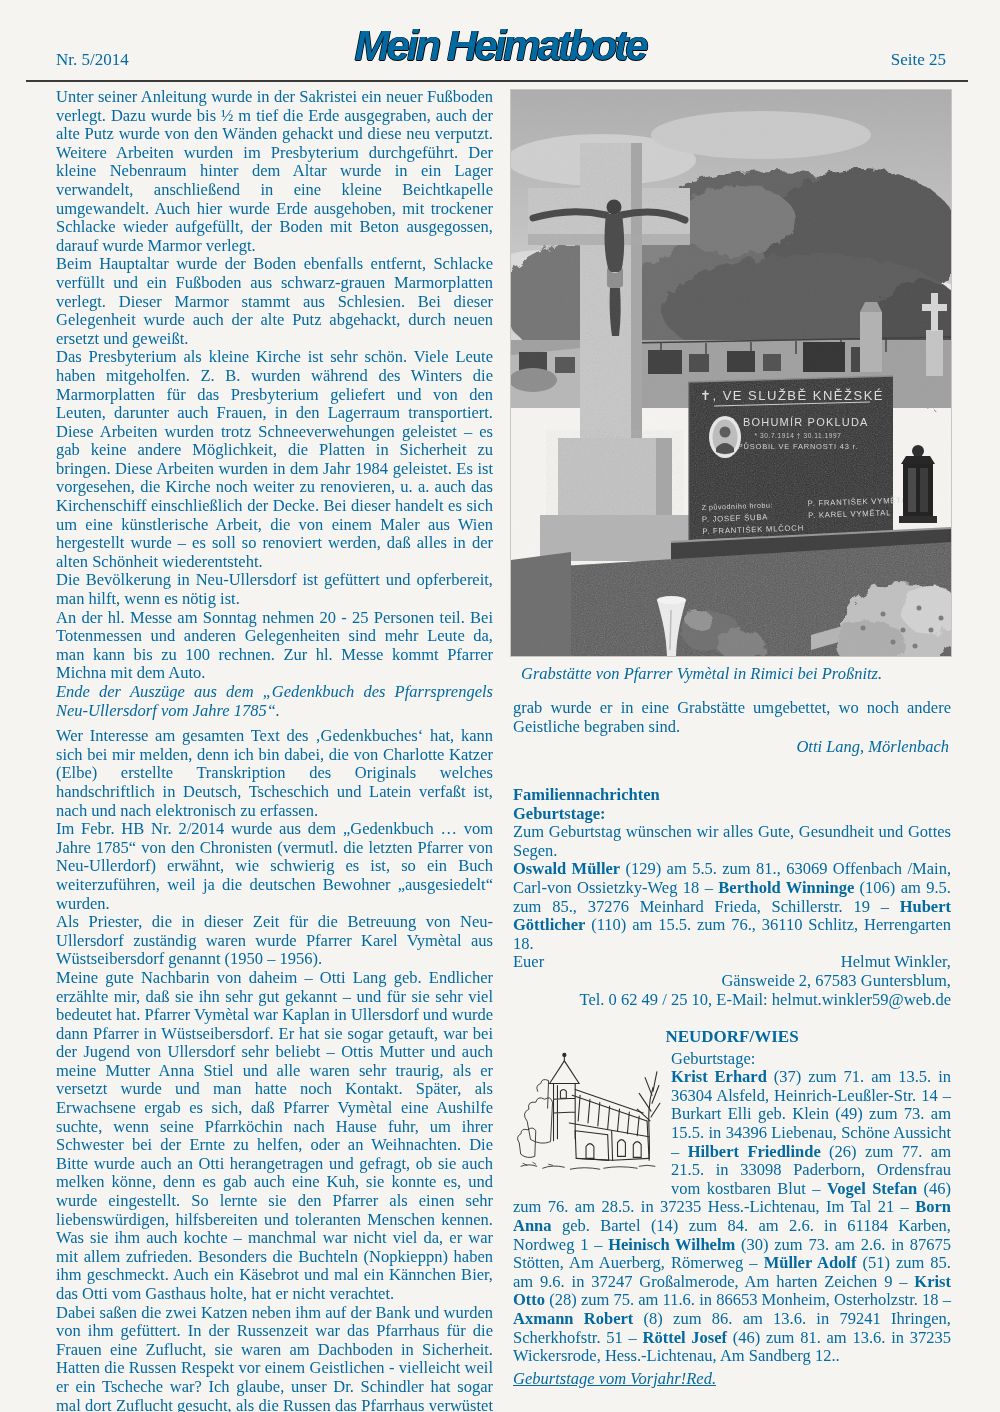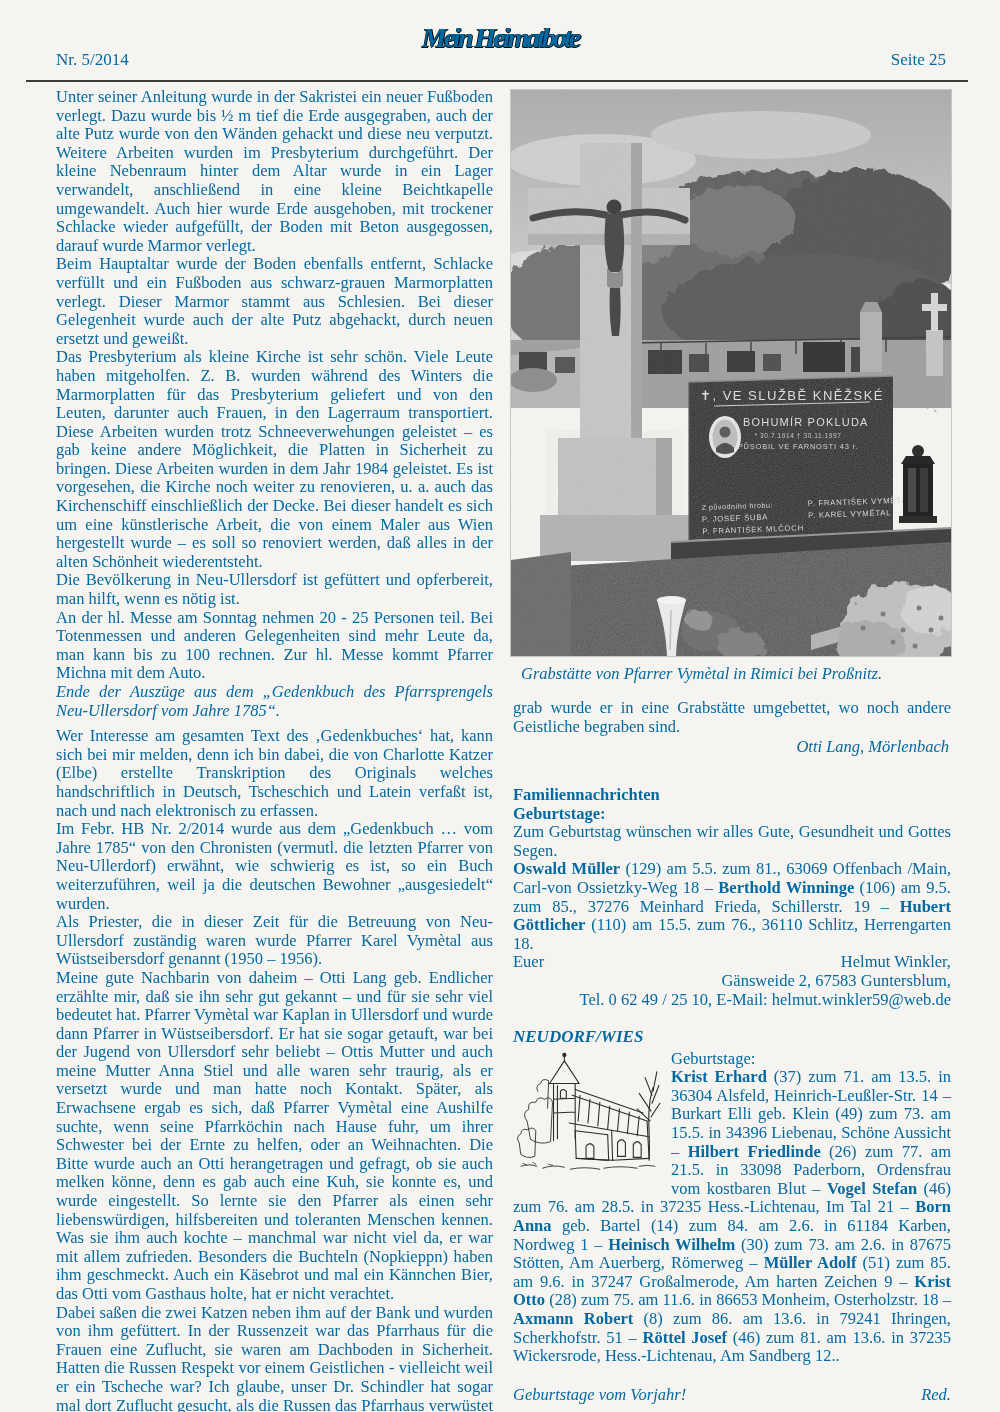--- a/index.html
+++ b/index.html
@@ -6,22 +6,22 @@
   .page{
     position:relative;width:1000px;height:1412px;margin:0 auto;
     background:#f5f4f0;color:#0369a1;overflow:hidden;
     font-family:"Liberation Serif", serif;
   }
   
   .issue{position:absolute;left:56px;top:50px;font-size:17px;}
   .seite{position:absolute;right:54px;top:50px;font-size:17px;}
   .masthead{
     position:absolute;left:0;right:0;top:22px;text-align:center;
-    font-family:Liberation Serif, serif;font-weight:bold;font-style:italic;
-    font-size:28px;letter-spacing:-3px;
+    font-family:Liberation Sans, sans-serif;font-weight:bold;font-style:italic;
+    font-size:42px;letter-spacing:-3px;
     text-shadow:0.9px 0 #000,-0.6px 0 #000,0 0.5px #000;
   }
   .rule{position:absolute;left:26px;right:32px;top:80px;border-top:2.3px solid #3b3b3b;}
 
   
   .col-left{
     position:absolute;left:56px;top:88px;width:437px;
     font-size:16.5px;line-height:18.6px;text-align:justify;
   }
   .col-left p{margin:0;}
@@ -34,24 +34,24 @@
   .photo-frame{position:absolute;left:0;top:0;width:440px;height:566px;outline:1px solid #c8c6c2;}
   .caption{position:absolute;left:2px;top:575px;width:438px;font-style:italic;margin-left:8px;}
   .grabtext{position:absolute;left:2px;top:609px;width:438px;text-align:justify;}
   .attrib{position:absolute;left:0;top:648px;width:438px;text-align:right;font-style:italic;}
   .fam{position:absolute;left:2px;top:696px;width:438px;}
   .fam-title,.fam-sub{font-weight:bold;}
   .fam-body{text-align:justify;}
   .euer-row{display:flex;justify-content:space-between;text-align:center;}
   .sig-line{text-align:right;}
   .neudorf{position:absolute;left:2px;top:938px;width:438px;}
-  .neu-title{font-weight:bold;margin:0 0 3px 0;font-size:17px;font-style:italic;}
+  .neu-title{font-weight:bold;text-align:center;margin:0 0 3px 0;font-size:17px;}
   .church-sketch{float:left;width:148px;height:130px;margin:2px 10px 2px 0;}
   .neu-body{text-align:justify;}
-  .neu-footer{display:flex;justify-content:space-between;font-style:italic;margin-top:20px;}
+  .neu-footer{display:flex;font-style:italic;margin-top:4px;text-decoration:underline;}
 
   b{font-weight:bold;}
   svg text{font-family:"Liberation Sans", sans-serif;}
 </style>
 </head>
 <body>
 
 <div class="page">
 
   <div class="issue">Nr. 5/2014</div>

